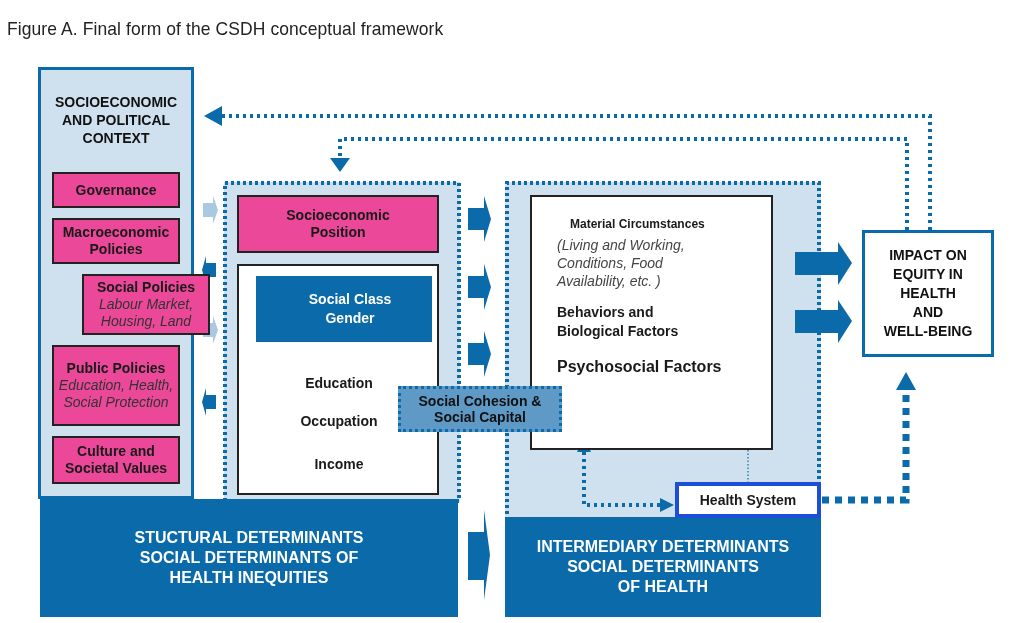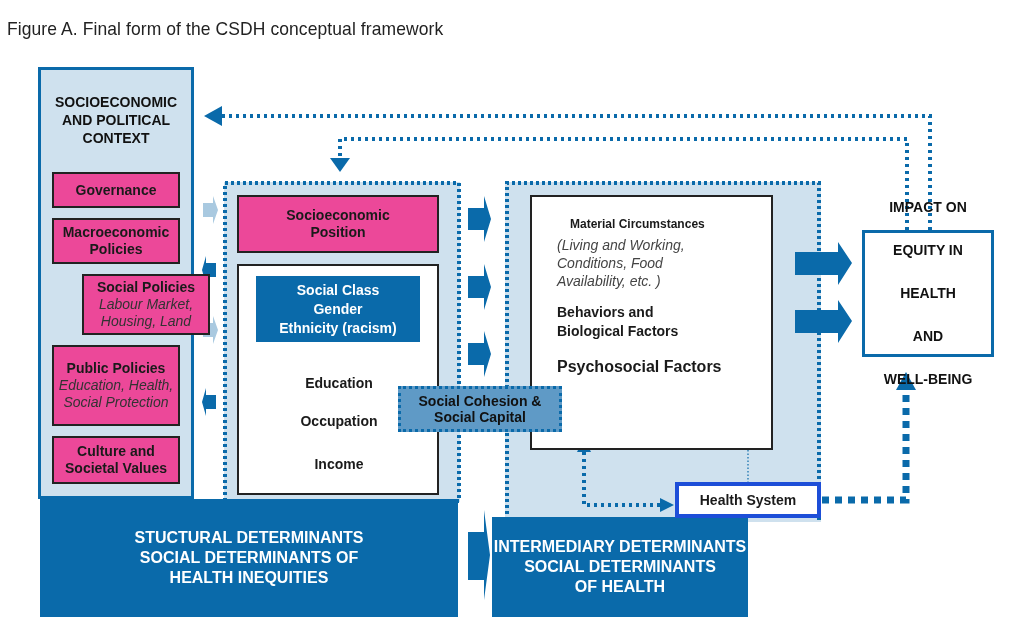--- a/index.html
+++ b/index.html
@@ -29,21 +29,21 @@
 <div class="abs lightpanel" style="left:505px; top:182px; width:316px; height:340px;"></div>
 
 <div class="abs darkband" style="left:40px; top:499px; width:418px; height:118px;">
   <div>
     <div>STUCTURAL DETERMINANTS</div>
     <div>SOCIAL DETERMINANTS OF</div>
     <div>HEALTH INEQUITIES</div>
   </div>
 </div>
 
-<div class="abs darkband" style="left:492px; top:517px; width:256px; height:100px;">
+<div class="abs darkband" style="left:505px; top:517px; width:316px; height:100px;">
   <div>
     <div>INTERMEDIARY DETERMINANTS</div>
     <div>SOCIAL DETERMINANTS</div>
     <div>OF HEALTH</div>
   </div>
 </div>
 
 <svg width="1024" height="623">
 
   <rect x="225" y="183" width="234" height="318" fill="none" stroke="#0a6aaa" stroke-width="4" stroke-dasharray="3 3"></rect>
@@ -126,24 +126,23 @@
   <div class="b">Culture and</div>
   <div class="b">Societal Values</div>
 </div>
 
 <div class="abs wbox" style="left:237px; top:195px; width:202px; height:58px;">
   <div class="b">Socioeconomic</div>
   <div class="b">Position</div>
 </div>
 <div class="abs" style="left:237px; top:264px; width:202px; height:231px; background:#ffffff; border:2px solid #222; box-sizing:border-box;"></div>
 
-<div class="abs" style="left:256px; top:276px; width:164px; height:66px; background:#0a6aaa; color:#ffffff; font-weight:bold; font-size:14px; line-height:19px; text-align:center; display:flex; flex-direction:column; justify-content:center;">
+<div class="abs" style="left:256px; top:276px; width:164px; height:66px; background:#0a6aaa; color:#ffffff; font-weight:bold; font-size:14px; line-height:19px; text-align:center; display:flex; flex-direction:column; justify-content:center;padding-left:12px;">
   <div>Social Class</div>
   <div>Gender</div>
-  <div>Ethnicity (racism)</div>
 </div>
 
 <div class="abs bold c" style="left:280px; top:375px; width:118px; font-size:14px;">Education</div>
 <div class="abs bold c" style="left:280px; top:413px; width:118px; font-size:14px;">Occupation</div>
 <div class="abs bold c" style="left:280px; top:456px; width:118px; font-size:14px;">Income</div>
 
 <div class="abs" style="left:530px; top:195px; width:243px; height:255px; background:#ffffff; border:2px solid #222; box-sizing:border-box;"></div>
 
 <div class="abs bold" style="left:570px; top:217px; font-size:12px;">Material Circumstances</div>
 <div class="abs sub" style="left:557px; top:236px;">
@@ -159,19 +158,19 @@
 
 <div class="abs" style="left:398px; top:386px; width:164px; height:46px; background:#5f9ac6; border:3px dotted #0a6aaa; box-sizing:border-box; color:#111; font-weight:bold; font-size:14px; line-height:16px; text-align:center; display:flex; flex-direction:column; justify-content:center;">
   <div>Social Cohesion &amp;</div>
   <div>Social Capital</div>
 </div>
 
 <div class="abs" style="left:675px; top:482px; width:146px; height:36px; background:#ffffff; border:4px solid #1d4ed8; box-sizing:border-box; font-weight:bold; font-size:14px; display:flex; align-items:center; justify-content:center;">
   <span>Health System</span>
 </div>
 
-<div class="abs" style="left:862px; top:230px; width:132px; height:127px; background:#ffffff; border:3px solid #0a6aaa; box-sizing:border-box; font-weight:bold; font-size:14px; line-height:19px; text-align:center; display:flex; flex-direction:column; justify-content:center; color:#111;gap:24px;">
+<div class="abs" style="left:862px; top:230px; width:132px; height:127px; background:#ffffff; border:3px solid #0a6aaa; box-sizing:border-box; font-weight:bold; font-size:14px; line-height:19px; text-align:center; display:flex; flex-direction:column; justify-content:center; color:#111;">
   <div>IMPACT ON</div>
   <div>EQUITY IN</div>
   <div>HEALTH</div>
   <div>AND</div>
   <div>WELL-BEING</div>
 </div>
 
 </body></html>

